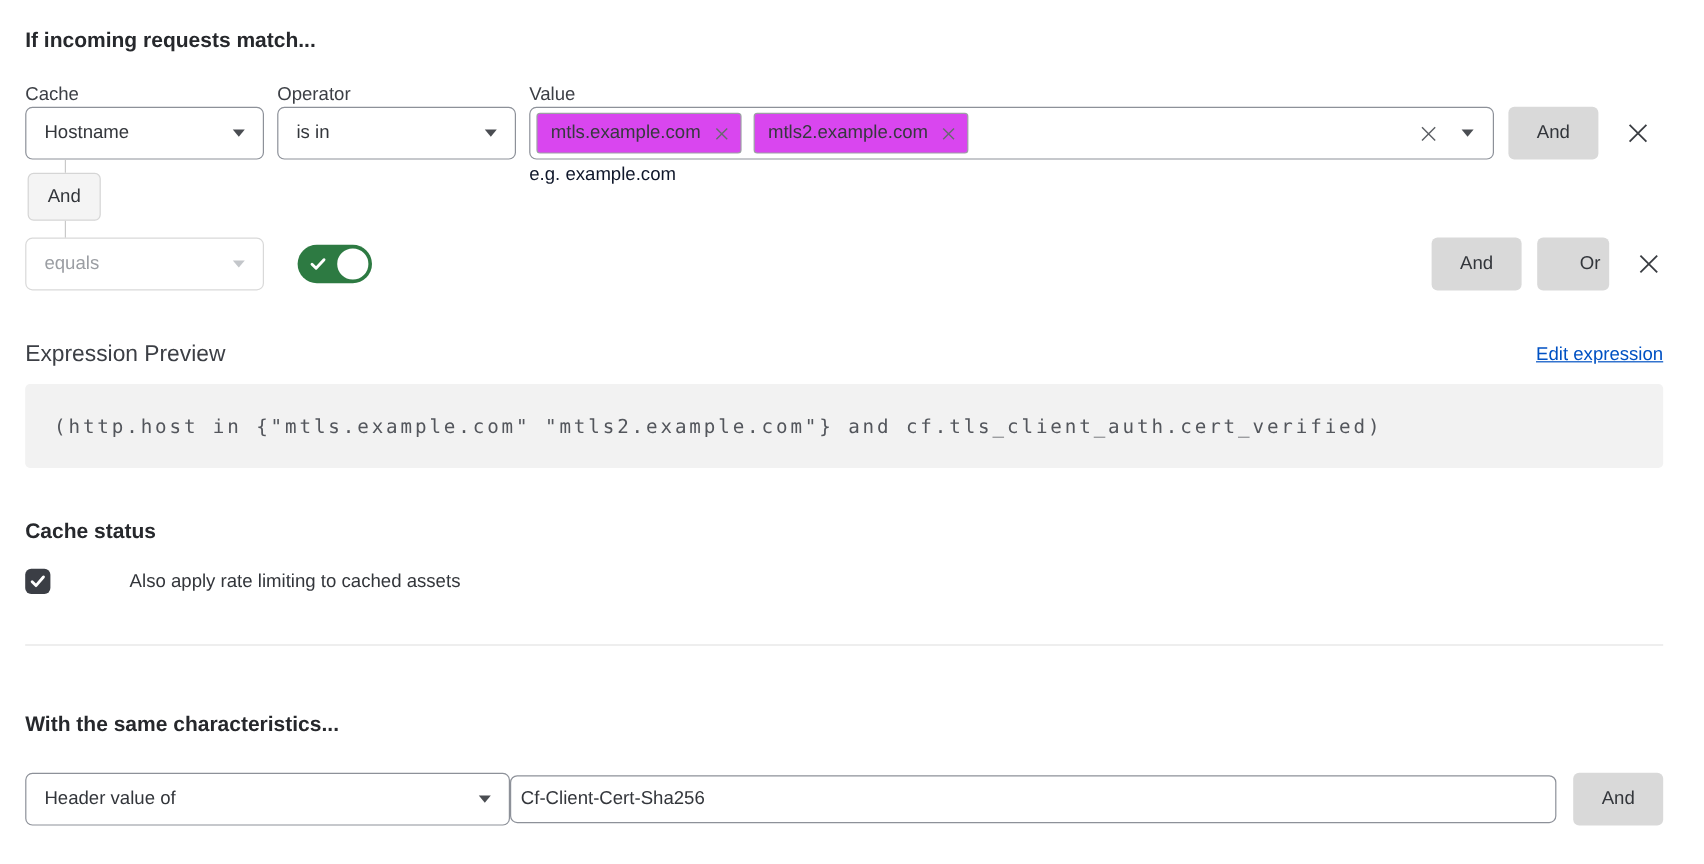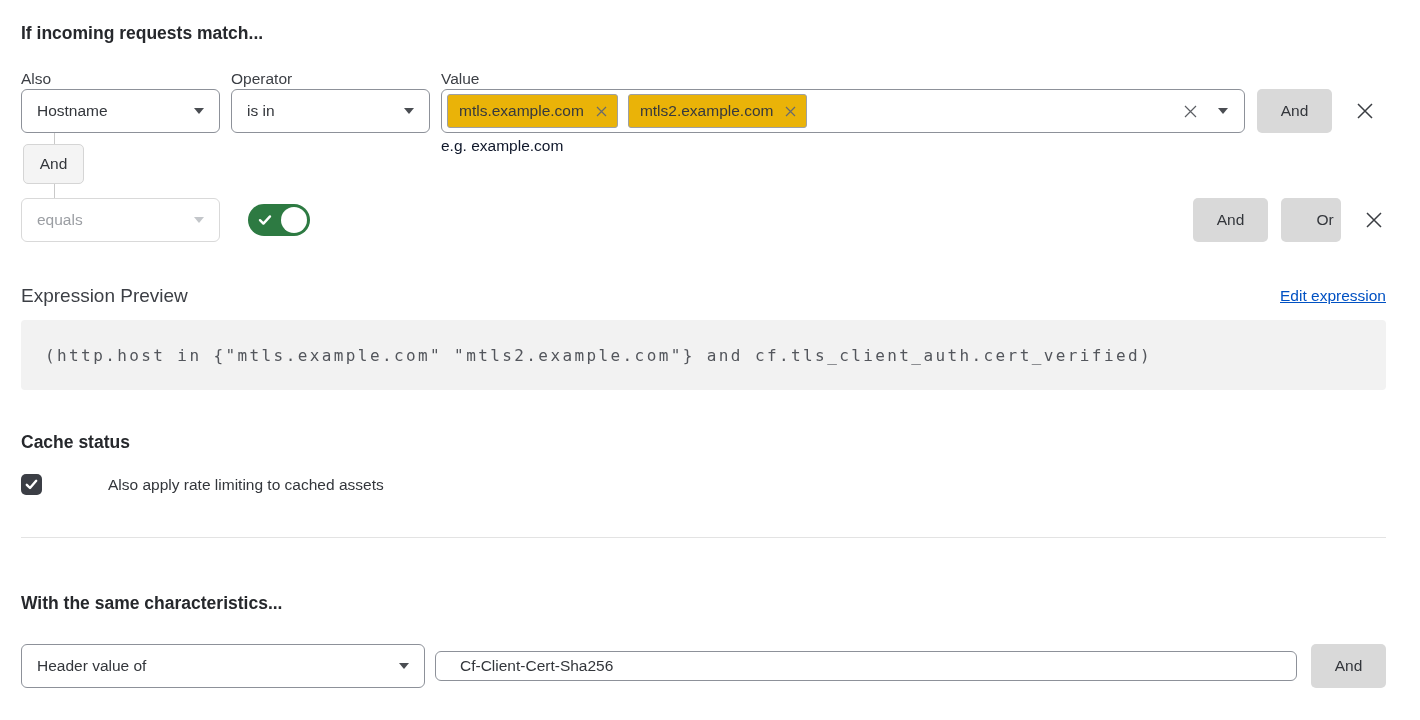--- a/index.html
+++ b/index.html
@@ -30,21 +30,21 @@
     border-top: 6px solid #4a4d52; flex: 0 0 auto;
   }
   .select.disabled .caret { border-top-color: #c3c6ca; }
 
   .value-box {
     height: 44px; flex: 0 0 804px; border: 1px solid #8d9199; border-radius: 6px;
     display: flex; align-items: center; padding: 0 16px 0 5px; background: #fff;
   }
   .tag {
     height: 34px; display: inline-flex; align-items: center; gap: 12px;
-    padding: 0 10px 0 11px; background: #eab308; border: 1px solid #9da0a5;
+    padding: 0 10px 0 11px; background: #d946ef; border: 1px solid #9da0a5;
     border-radius: 3px; margin-right: 10px; font-size: 15.5px; color: #36393e;
   }
   .tag-x { cursor: pointer; display: inline-flex; }
   .value-right { margin-left: auto; display: flex; align-items: center; gap: 20px; }
   .clear-x { cursor: pointer; display: inline-flex; }
 
   .gray-btn {
     height: 44px; width: 75px; background: #d9d9d9; border: none; border-radius: 5px;
     font-family: "Liberation Sans", sans-serif; font-size: 15.5px; color: #33363b;
     cursor: pointer; margin-left: 12px; flex: 0 0 auto;
@@ -82,34 +82,34 @@
   .check-row { display: flex; align-items: center; margin-top: 21px; gap: 48px; }
   .checkbox { width: 21px; height: 21px; border-radius: 5px; background: #3b3e45; display: flex; align-items: center; justify-content: center; cursor: pointer; flex: 0 0 auto; }
   .check-label { margin-left: 18px; font-size: 15.5px; color: #33363b; }
 
   .divider { border: none; border-top: 1px solid #e3e3e3; margin: 42px 0 0 0; }
 
   .char-title { margin-top: 54px; }
   .char-row { display: flex; align-items: center; margin-top: 30px; }
   .w-char { width: 404px; }
   .text-input {
-    height: 30px; flex: 1 1 auto; margin-left: 10px; border: 1px solid #8d9199; border-radius: 6px;
-    padding: 0 24px; font-family: "Liberation Sans", sans-serif; font-size: 15.5px; color: #33363b; outline: none;
+    height: 40px; flex: 1 1 auto; border: 1px solid #8d9199; border-radius: 6px;
+    padding: 0 8px; font-family: "Liberation Sans", sans-serif; font-size: 15.5px; color: #33363b; outline: none;
   }
   .char-row .gray-btn { margin-left: 14px; }
 </style>
 </head>
 <body>
 
 <div class="page">
 
   <h2>If incoming requests match...</h2>
 
   <div class="labels-row">
-    <div class="lbl w-field">Also</div>
+    <div class="lbl w-field">Cache</div>
     <div class="lbl w-op">Operator</div>
     <div class="lbl">Value</div>
   </div>
 
   <div class="ctl-row">
     <div class="select w-field">
       <span>Hostname</span>
       <span class="caret"></span>
     </div>
     <div class="select w-op">

